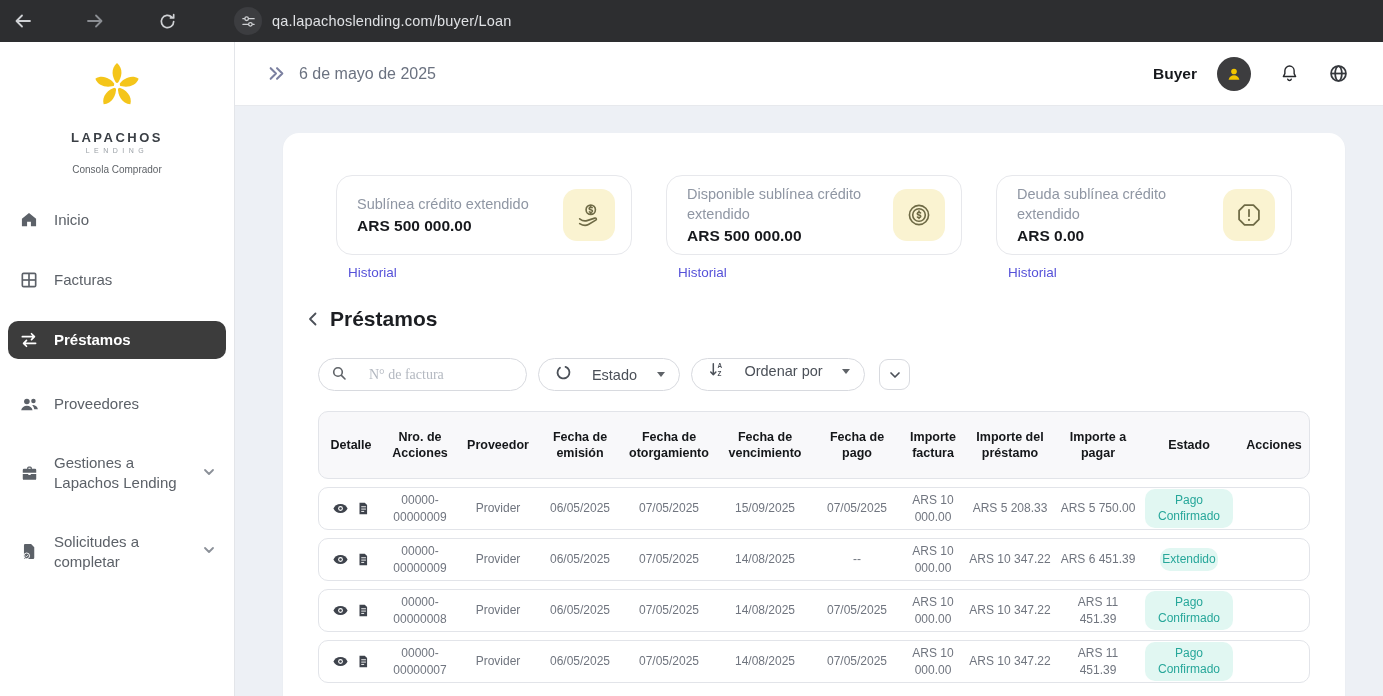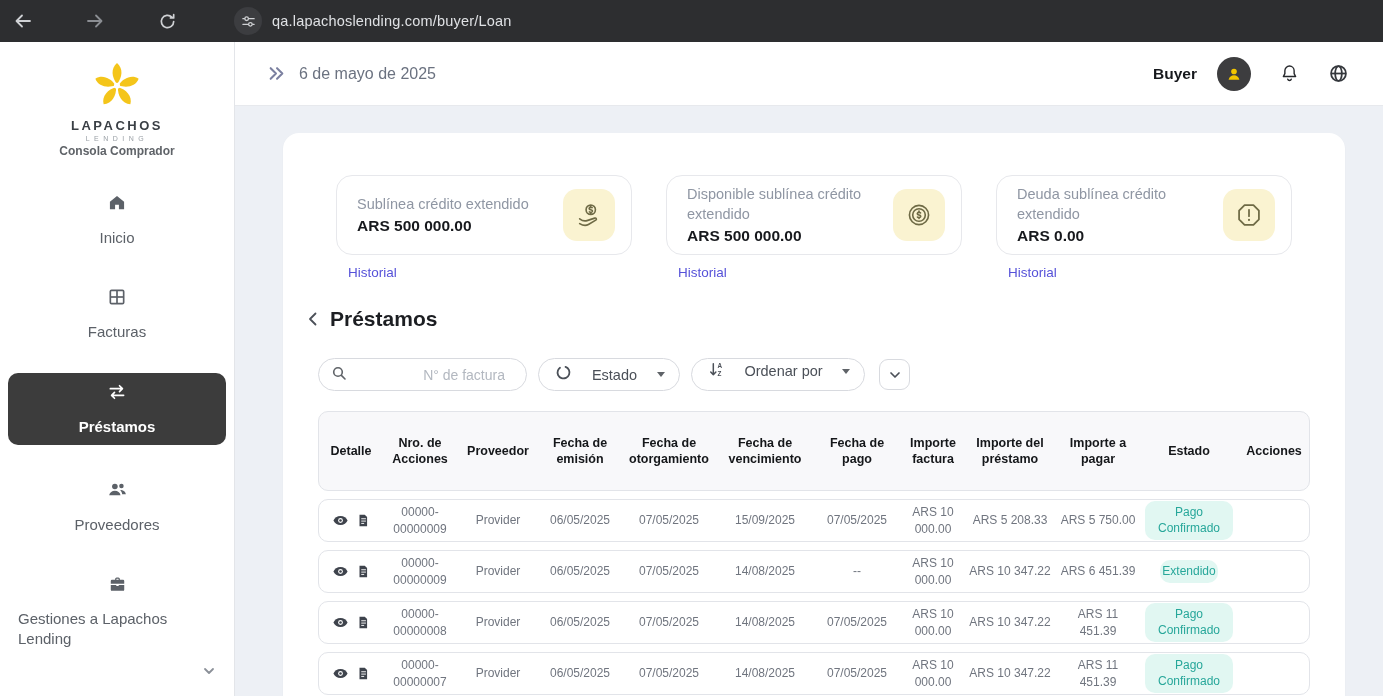--- a/index.html
+++ b/index.html
@@ -13,26 +13,26 @@
     margin-left:6px; border-radius:50%; cursor:pointer; }
   .url-chip { display:flex; align-items:center; margin-left:18px; }
   .site-btn { width:28px; height:28px; border-radius:50%; background:#3c3d40;
     display:flex; align-items:center; justify-content:center; }
   .url-text { color:#dfe1e4; font-size:14.5px; margin-left:10px; letter-spacing:.2px; }
 
   
   .sidebar { position:absolute; left:0; top:42px; width:235px; bottom:0; background:#fff;
     border-right:1px solid #e3e5e9; }
   .logo-block { text-align:center; padding-top:14px; }
-  .logo-word { font-size:13px; font-weight:700; letter-spacing:2.5px; color:#3a3f45; margin-top:2px; }
+  .logo-word { font-size:13px; font-weight:700; letter-spacing:2.5px; color:#3a3f45; margin-top:14px; }
   .logo-sub { font-size:7px; letter-spacing:4.5px; color:#9aa0a6; margin-top:2px; }
-  .console-label { text-align:center; font-size:12px; color:#5f6368; margin-top:2px;font-weight:bold; }
+  .console-label { text-align:center; font-size:10px; color:#5f6368; margin-top:10px; }
   .nav { margin-top:26px; }
   .nav-item { display:flex; align-items:center; gap:14px; margin:0 8px 22px 8px;
-    padding:8px 10px; border-radius:10px; color:#5c6168; font-size:15px; cursor:pointer;flex-direction:column; }
+    padding:8px 10px; border-radius:10px; color:#5c6168; font-size:15px; cursor:pointer; }
   .nav-item .lbl { line-height:1.35; }
   .nav-item.active { background:#3c3c3c; color:#fff; font-weight:600; margin-bottom:26px; }
   .nav-item .chev { margin-left:auto; }
   .nav-icon { width:22px; height:22px; flex:0 0 22px; display:flex; align-items:center; justify-content:center; }
 
   
   .topbar { position:absolute; left:235px; top:42px; right:0; height:64px; background:#fff;
     border-bottom:1px solid #e7e9ed; display:flex; align-items:center; }
   .crumb { display:flex; align-items:center; gap:14px; margin-left:33px; }
   .crumb-date { color:#6b7280; font-size:16px; }
@@ -59,35 +59,35 @@
     text-decoration:none; cursor:pointer; }
 
   .page-title-row { display:flex; align-items:center; gap:9px; margin:26px 0 0 22px; }
   .page-title { font-size:21px; font-weight:700; color:#1c1e22; }
 
   .filters { display:flex; align-items:center; margin:27px 0 0 35px; }
   .pill { height:33px; border:1px solid #d8dadf; border-radius:17px; background:#fff;
     display:flex; align-items:center; cursor:pointer; }
   .search-pill { width:209px; padding:0 12px; cursor:text; }
   .search-pill input { border:0; outline:0; font-size:14px; color:#3c4043; width:150px;
-    margin-left:8px; font-family:Liberation Sans, sans-serif; background:transparent;text-align:right; }
+    margin-left:22px; font-family:Liberation Serif, serif; background:transparent; }
   .search-pill input::placeholder { color:#b3b8c0; }
   .estado-pill { width:142px; margin-left:11px; justify-content:space-between; padding:0 14px 0 16px; }
   .ordenar-pill { width:174px; margin-left:11px; justify-content:space-between; padding:0 14px 7px 16px; }
   .pill-label { font-size:14.5px; color:#4b5058; }
   .caret { width:0; height:0; border-left:4.5px solid transparent; border-right:4.5px solid transparent;
     border-top:5.5px solid #5f6368; }
   .more-btn { width:31px; height:31px; border:1px solid #d8dadf; border-radius:9px; background:#fff;
     margin-left:14px; display:flex; align-items:center; justify-content:center; cursor:pointer; }
 
   
   .table { margin:20px 0 0 35px; width:992px; }
   .tgrid { display:grid; grid-template-columns:64px 74px 82px 82px 96px 96px 88px 64px 90px 86px 96px 74px;
     align-items:center; }
-  .thead { height:80px; background:#f8f8fa; border:1px solid #e2e4e9; border-radius:10px; }
+  .thead { height:68px; background:#f8f8fa; border:1px solid #e2e4e9; border-radius:10px; }
   .th { text-align:center; font-size:12.5px; font-weight:700; color:#15171a; line-height:1.3; padding:0 5px; }
   .trow { height:43px; background:#fff; border:1px solid #e2e4e9; border-radius:10px; margin-top:8px; }
   .td { text-align:center; font-size:12px; color:#70757f; line-height:1.35; padding:0 4px;
     overflow-wrap:break-word; }
   .detail-cell { display:flex; align-items:center; justify-content:center; gap:7px; }
   .icon-btn { display:flex; align-items:center; justify-content:center; cursor:pointer; }
   .badge { display:inline-block; background:#e1f7f2; color:#27a79a; font-size:12px;
     border-radius:10px; padding:4px 2px; line-height:1.3; max-width:90px; }
 </style>
 </head>

